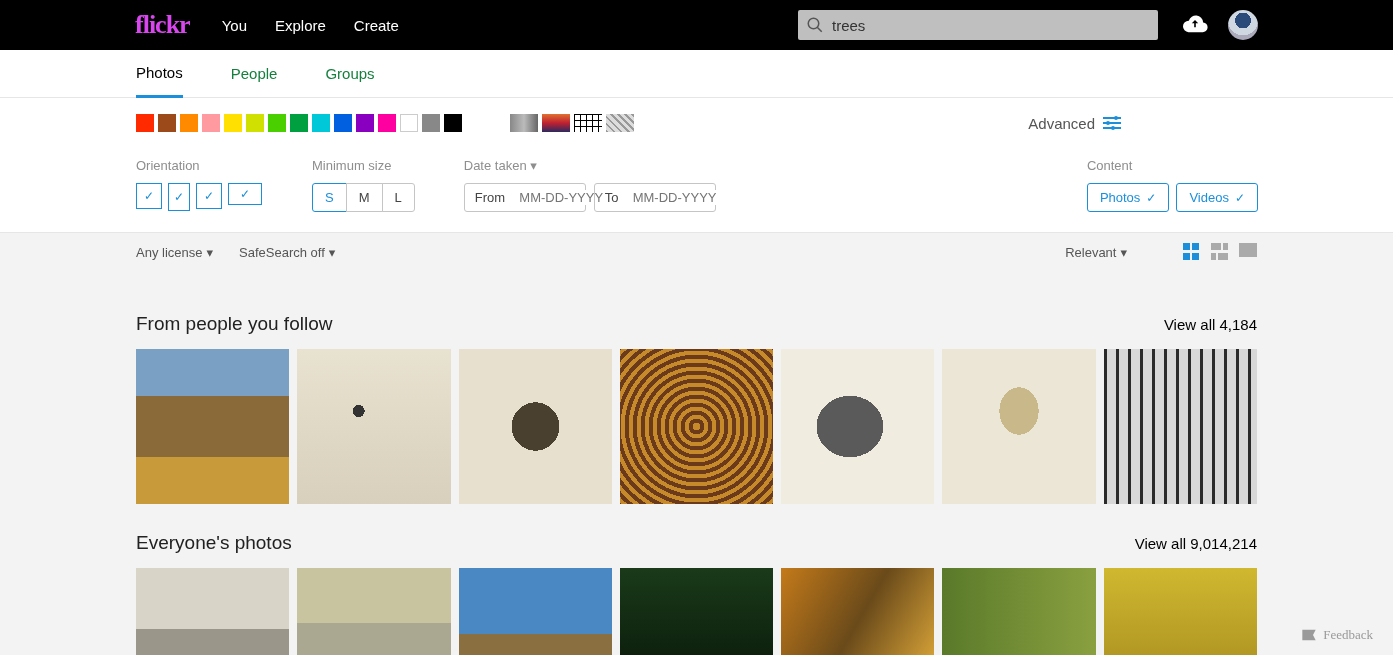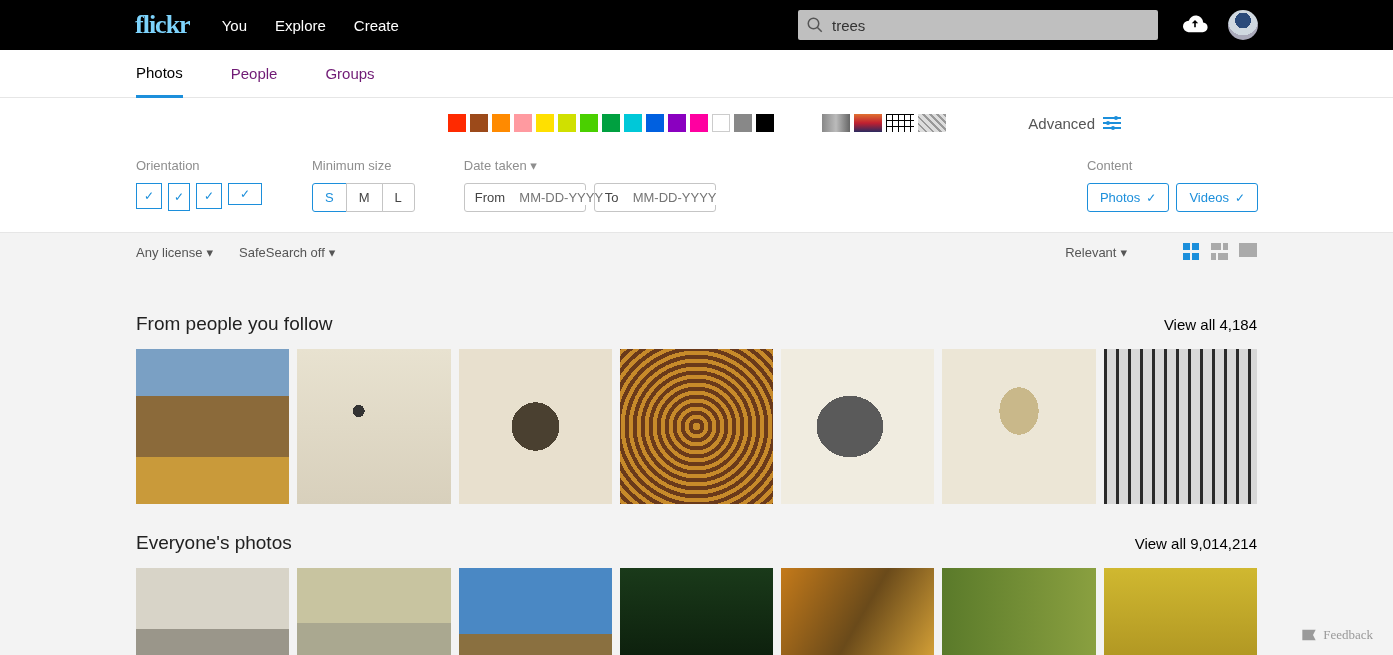--- a/index.html
+++ b/index.html
@@ -1,38 +1,38 @@
 <!DOCTYPE html>
 <html><head>
 <meta charset="utf-8">
 <style>
 * { box-sizing: border-box; margin: 0; padding: 0; }
 body { font-family: -apple-system, BlinkMacSystemFont, "Segoe UI", Helvetica, Arial, sans-serif; font-size: 14px; color: #212121; background: #fff; }
 
 
 .topbar { background: #000; height: 50px; display: flex; align-items: center; padding: 0 20px; }
-.logo { font-family: Georgia, serif; font-size: 26px; font-weight: bold; color: #7dd3fc; margin-left: 115px; letter-spacing: -1px; }
+.logo { font-family: Georgia, serif; font-size: 26px; font-weight: bold; color: #d946ef; margin-left: 115px; letter-spacing: -1px; }
 .topnav { display: flex; gap: 28px; margin-left: 32px; }
 .topnav a { color: #fff; text-decoration: none; font-size: 15px; }
 .topbar-spacer { flex: 1; }
 .searchbox { position: relative; width: 360px; }
 .searchbox input { width: 100%; height: 30px; background: #bfbfbf; border: none; padding: 0 10px 0 34px; font-size: 15px; border-radius: 2px; color: #333; outline: none; }
 .searchbox .icon { position: absolute; left: 8px; top: 6px; color: #666; }
 .topbar-icons { display: flex; align-items: center; gap: 20px; margin-left: 24px; margin-right: 115px; }
 .upload-icon { color: #fff; }
 .avatar { width: 30px; height: 30px; border-radius: 50%; background: radial-gradient(circle at 50% 35%, #2a4a7a 0 8px, #cfd8e0 8px 15px, transparent 15px), #aab; display: inline-block; }
 
 
 .secondary { display: flex; align-items: center; height: 48px; padding: 0 136px; border-bottom: 1px solid #e6e6e6; gap: 48px; }
-.secondary .tab { color: #701a75; text-decoration: none; font-size: 15px; height: 48px; display: flex; align-items: center; }
+.secondary .tab { color: #15803d; text-decoration: none; font-size: 15px; height: 48px; display: flex; align-items: center; }
 .secondary .tab.active { color: #000; border-bottom: 3px solid #1c8fdb; font-weight: 500; }
 
 
 .filters { padding: 10px 136px 20px; border-bottom: 1px solid #e6e6e6; }
-.color-row { display: flex; align-items: center; gap: 8px; justify-content: center; margin: 6px 0 26px; position: relative; }
+.color-row { display: flex; align-items: center; gap: 8px; justify-content: flex-start; margin: 6px 0 26px; position: relative; }
 .color-sw { width: 18px; height: 18px; border: 1px solid transparent; cursor: pointer; }
 .color-sw.white { border: 1px solid #ccc; }
 .pattern-group { display: flex; gap: 4px; margin-left: 40px; }
 .pattern-sw { width: 28px; height: 18px; }
 .advanced { position: absolute; right: 136px; display: flex; align-items: center; gap: 8px; color: #555; font-size: 15px; }
 .filter-row { display: flex; align-items: flex-start; gap: 50px; }
 .fgroup-title { color: #8e8e8e; font-size: 13px; margin-bottom: 10px; display: block; }
 .btnset { display: flex; }
 .pillbtn { border: 1px solid #1c8fdb; background: #fff; color: #1c8fdb; padding: 6px 12px; font-size: 13px; margin-right: -1px; display: flex; align-items: center; gap: 6px; cursor: pointer; }
 .pillbtn:first-child { border-radius: 3px 0 0 3px; }

